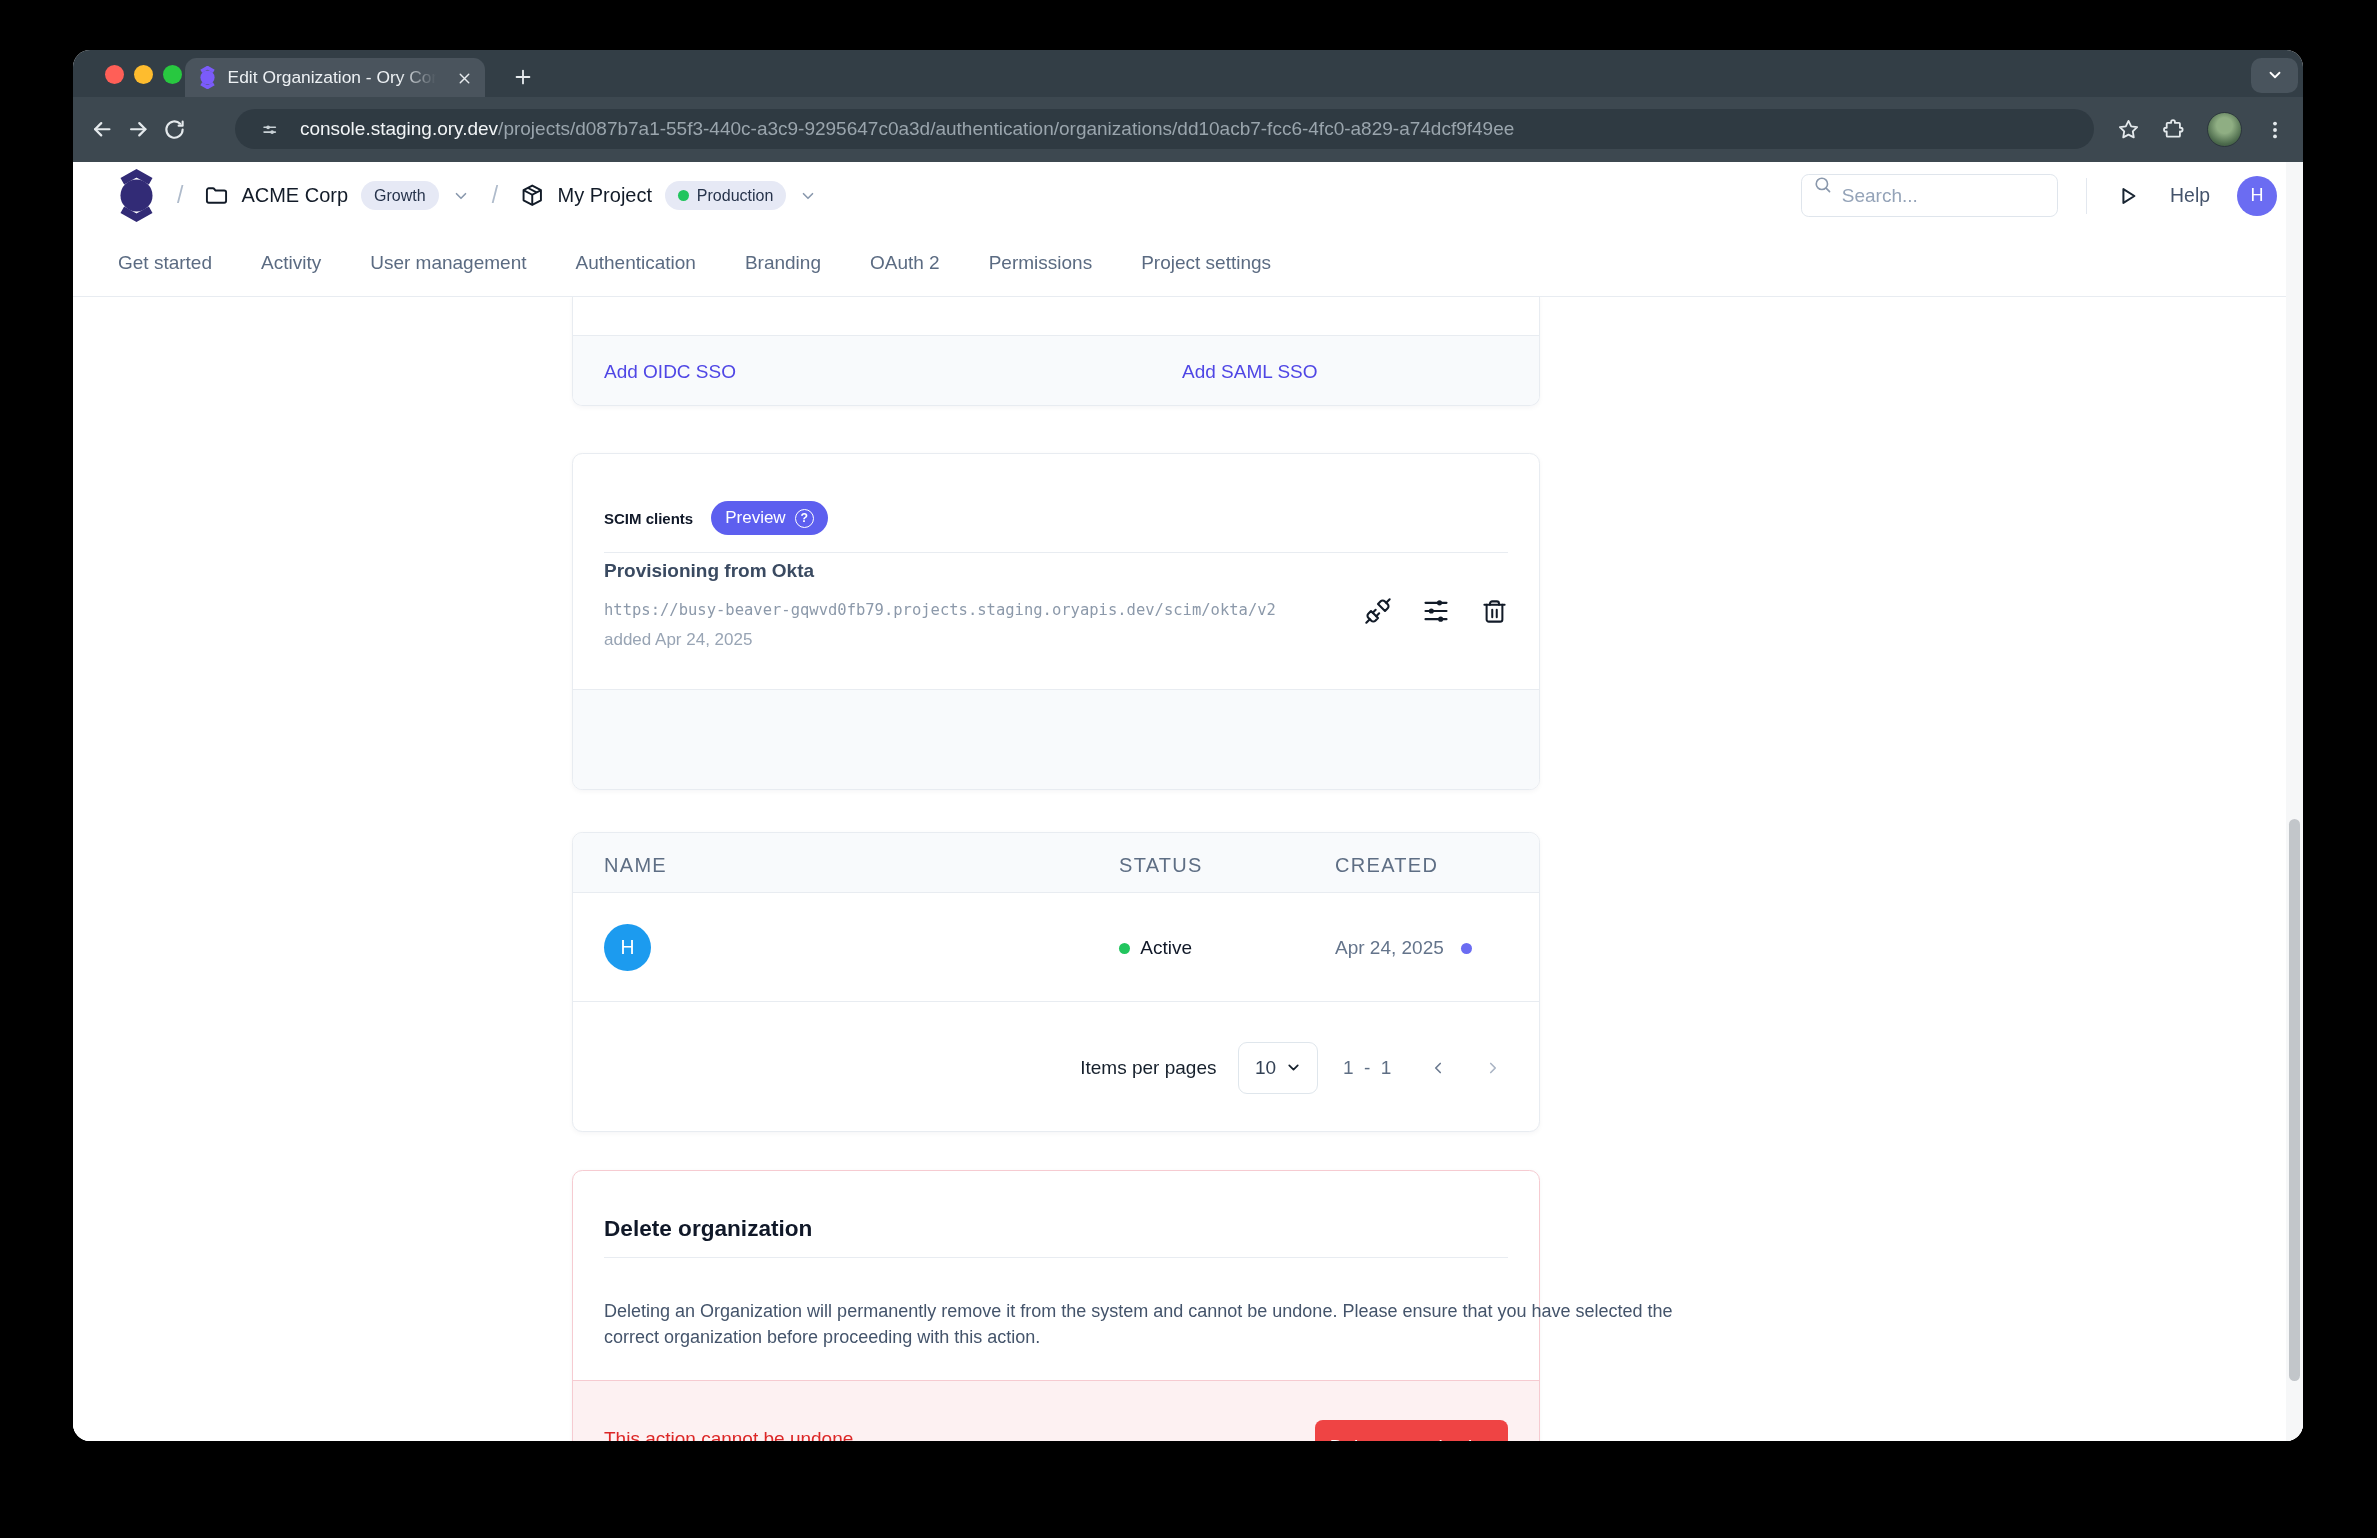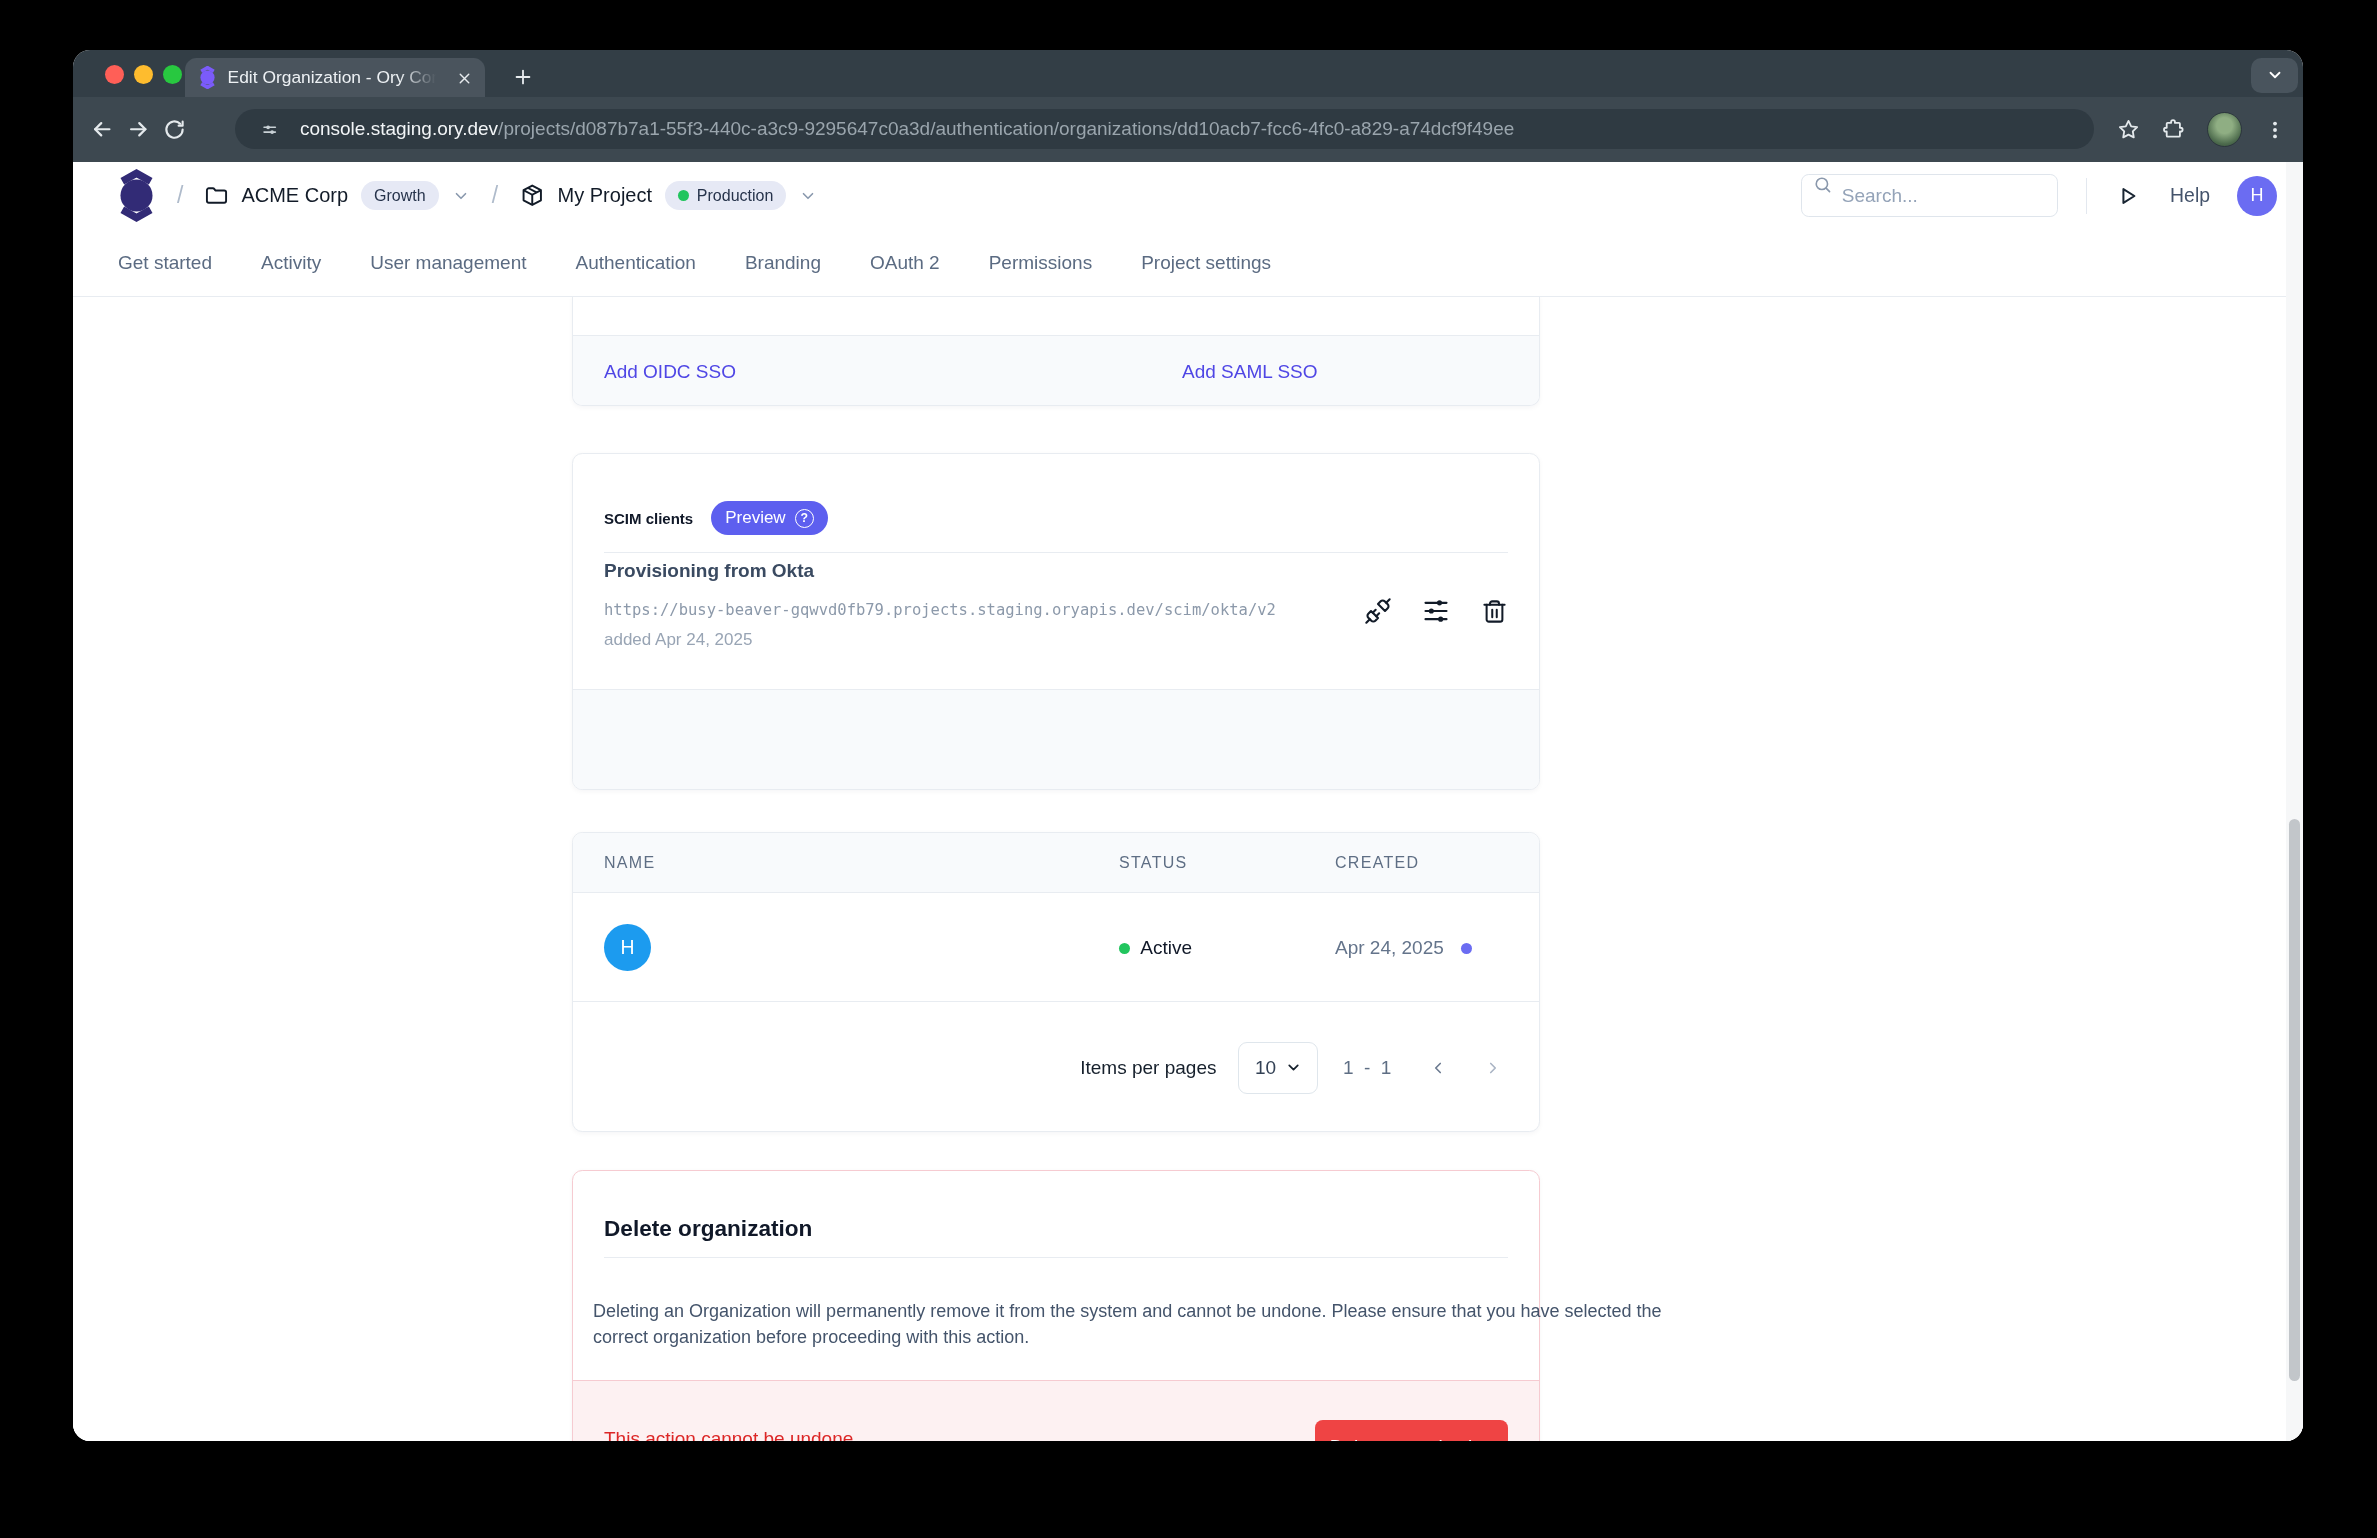--- a/index.html
+++ b/index.html
@@ -107,21 +107,21 @@
                 font-family:"DejaVu Sans Mono","Liberation Mono",monospace; }
   .client-added { position:absolute; left:31px; top:176px; color:#98A4B4; font-size:17px; }
   .client-actions { position:absolute; right:31px; top:143px; display:flex; gap:30px; color:#121B28; }
   .icon-btn { width:28px; height:28px; display:flex; align-items:center; justify-content:center; }
   .card-scim .card-footer { height:100px; }
   .scim-add { position:absolute; left:31px; top:40px; }
 
   .card-table { top:535px; height:300px; padding:0; overflow:hidden; }
   .tbl-head { position:relative; height:60px; background:#F8FAFC; border-bottom:1.3px solid #E8ECF1;
               border-radius:9px 9px 0 0; }
-  .th { position:absolute; top:20.7px; color:#5E6E84; font-size:16px; letter-spacing:1.3px; font-weight:400; }
+  .th { position:absolute; top:20.7px; color:#5E6E84; font-size:20px; letter-spacing:1.3px; font-weight:400; }
   .th-name { left:31px; } .th-status { left:546px; } .th-created { left:762px; }
   .tbl-row { position:relative; height:109px; border-bottom:1.3px solid #E8ECF1; }
   .row-avatar { position:absolute; left:31px; top:31px; width:47px; height:47px; border-radius:50%;
                 background:#1C9BEF; color:#fff; font-size:19.4px; display:flex;
                 align-items:center; justify-content:center; }
   .row-status { position:absolute; left:546px; top:44px; display:flex; align-items:center; gap:10.3px;
                 color:#101828; font-size:19px; }
   .row-created { position:absolute; left:762px; top:44px; display:flex; align-items:center; gap:17px;
                  color:#64748B; font-size:19px; }
   .dot-indigo { background:#6B6CF2; }
@@ -134,21 +134,21 @@
   .pag-select { margin-left:22px; width:80px; height:52px; border:1.3px solid #DFE6EC; border-radius:9px;
                 display:flex; align-items:center; justify-content:center; gap:9px;
                 color:#334155; font-size:19px; }
   .pag-range { margin-left:24.5px; color:#5E6E84; font-size:19px; letter-spacing:2.6px; }
   .pag-prev { margin-left:35px; color:#6B7A90; display:flex; }
   .pag-next { margin-left:37px; color:#A9B4C4; display:flex; }
 
   .card-delete { top:873px; height:314px; border-color:#F6CBD1; }
   .del-title { position:absolute; left:31px; top:45px; color:#101828; font-size:22.6px; font-weight:700; }
   .del-divider { position:absolute; left:31px; right:31px; top:86px; border-top:1.3px solid #E8ECF1; }
-  .del-desc { position:absolute; left:20px; top:127px; width:1112px; color:#44546B;
+  .del-desc { position:absolute; left:31px; top:127px; width:1112px; color:#44546B;
               font-size:18px; line-height:26px; }
   .del-footer { position:absolute; left:0; right:0; top:209px; height:105px; background:#FDF1F2;
                 border-top:1.3px solid #F6CBD1; }
   .del-warning { position:absolute; left:31px; top:47px; color:#DC2626; font-size:19px; font-weight:500; }
   .del-btn { position:absolute; right:31px; top:39px; width:193px; height:54px; background:#EF4444;
              border:none; border-radius:7.8px; color:#fff; font-size:19px; font-weight:500;
              display:flex; align-items:center; justify-content:center; }
 
   
   .scrollbar { position:absolute; right:0; top:0; width:17px; height:1279px; background:#F6F7F8; }

